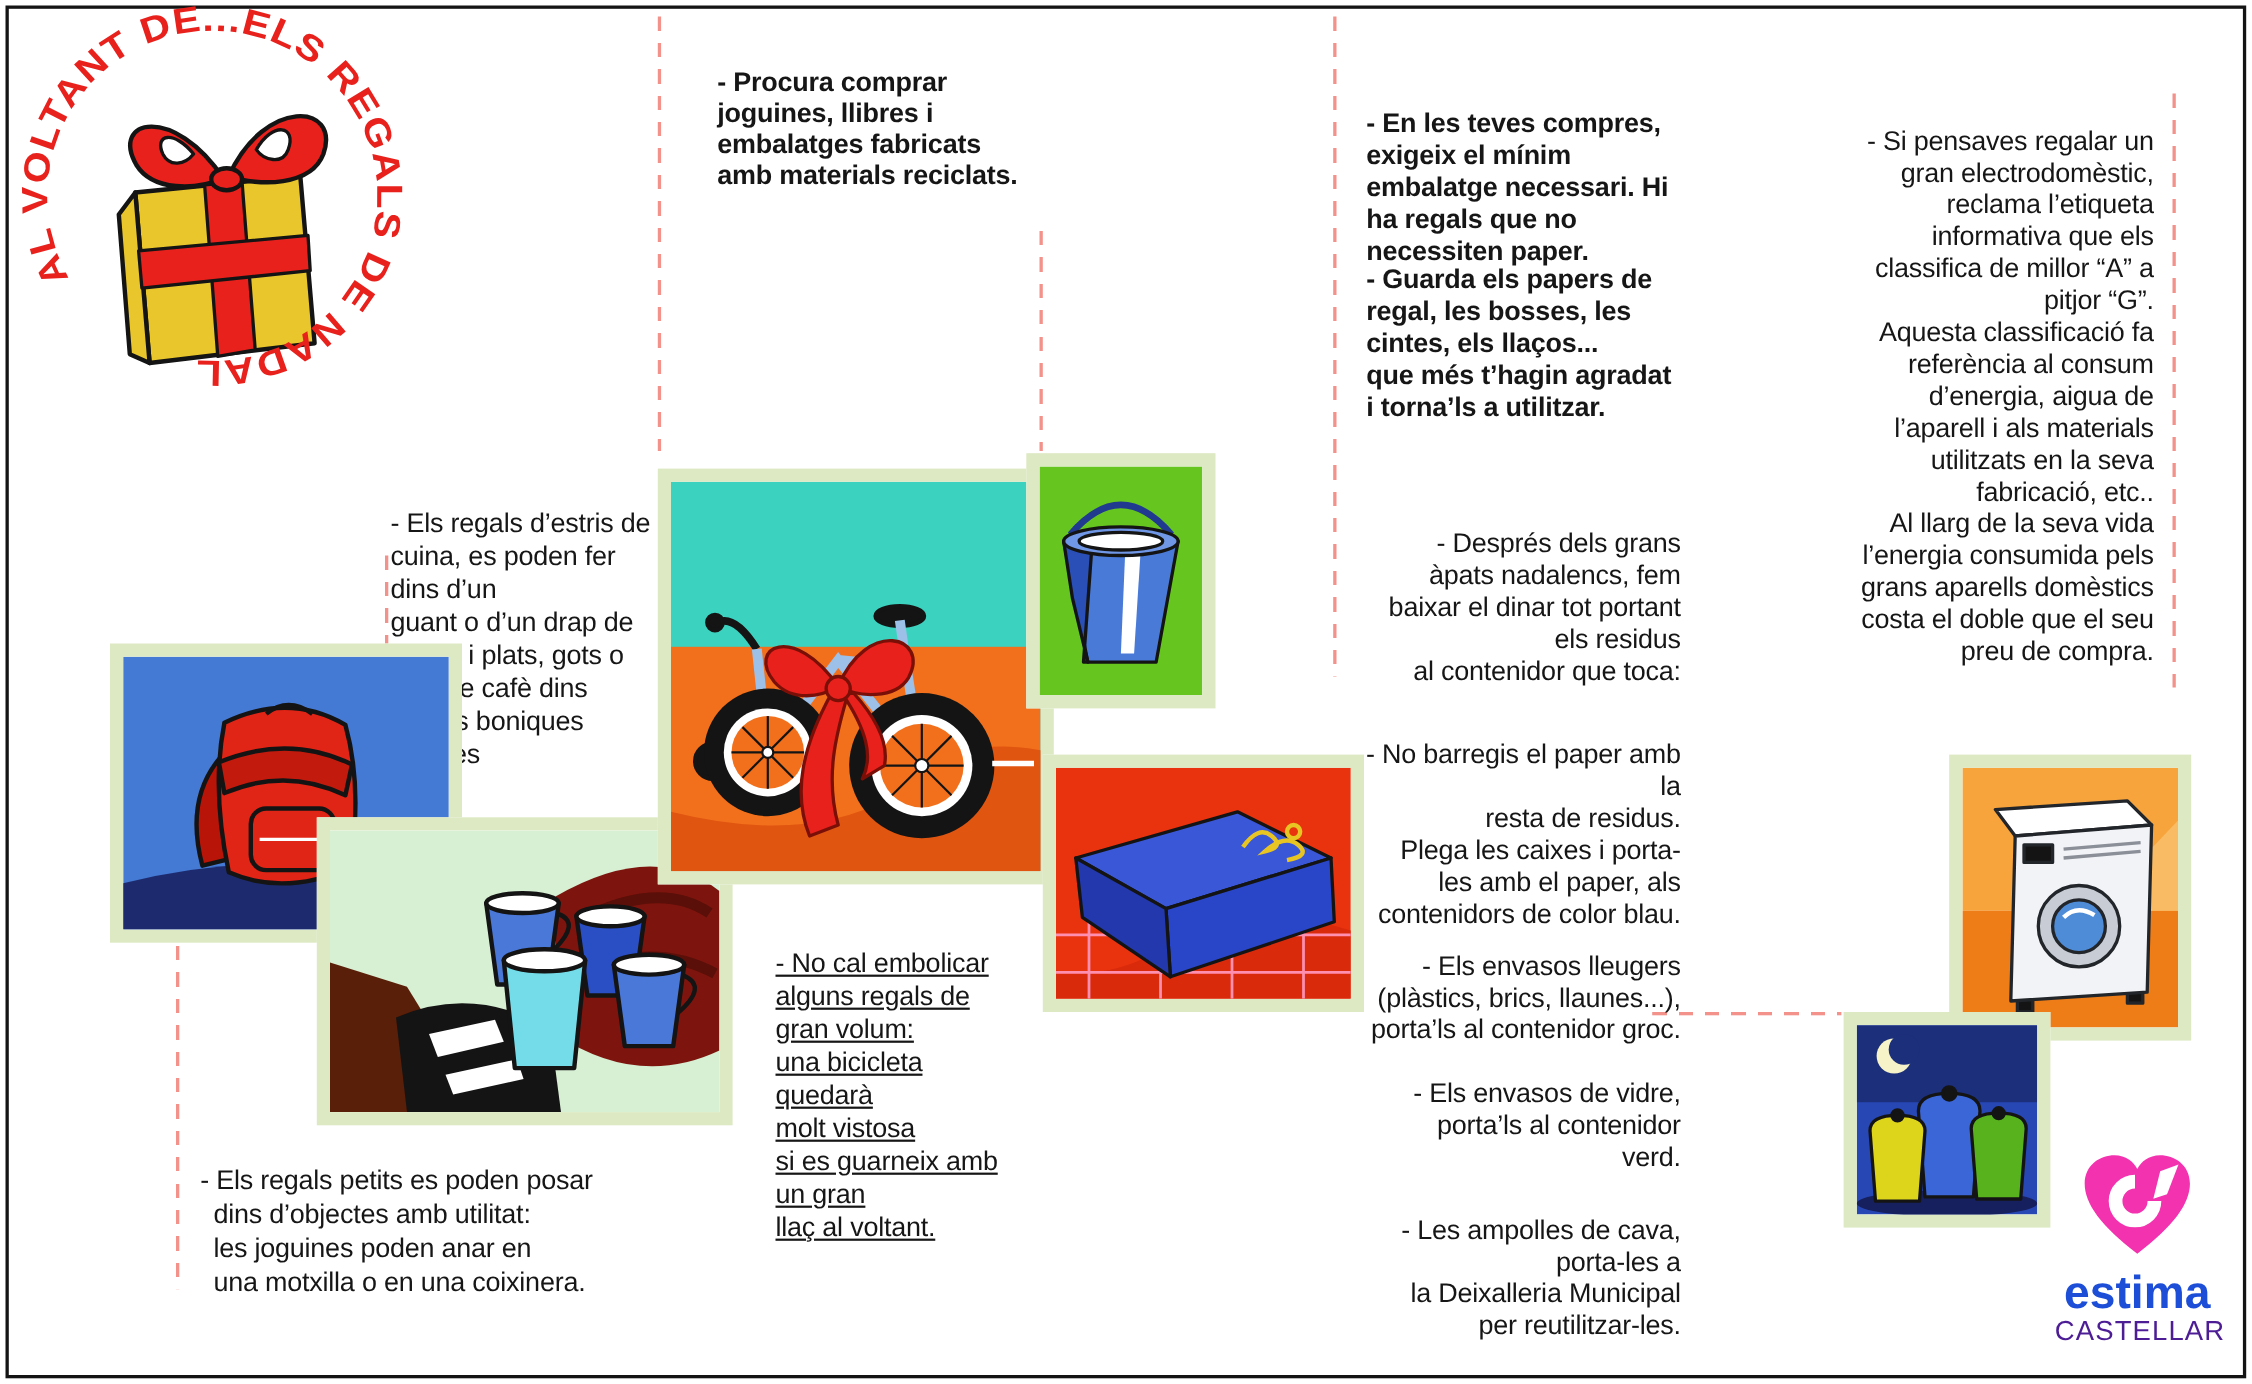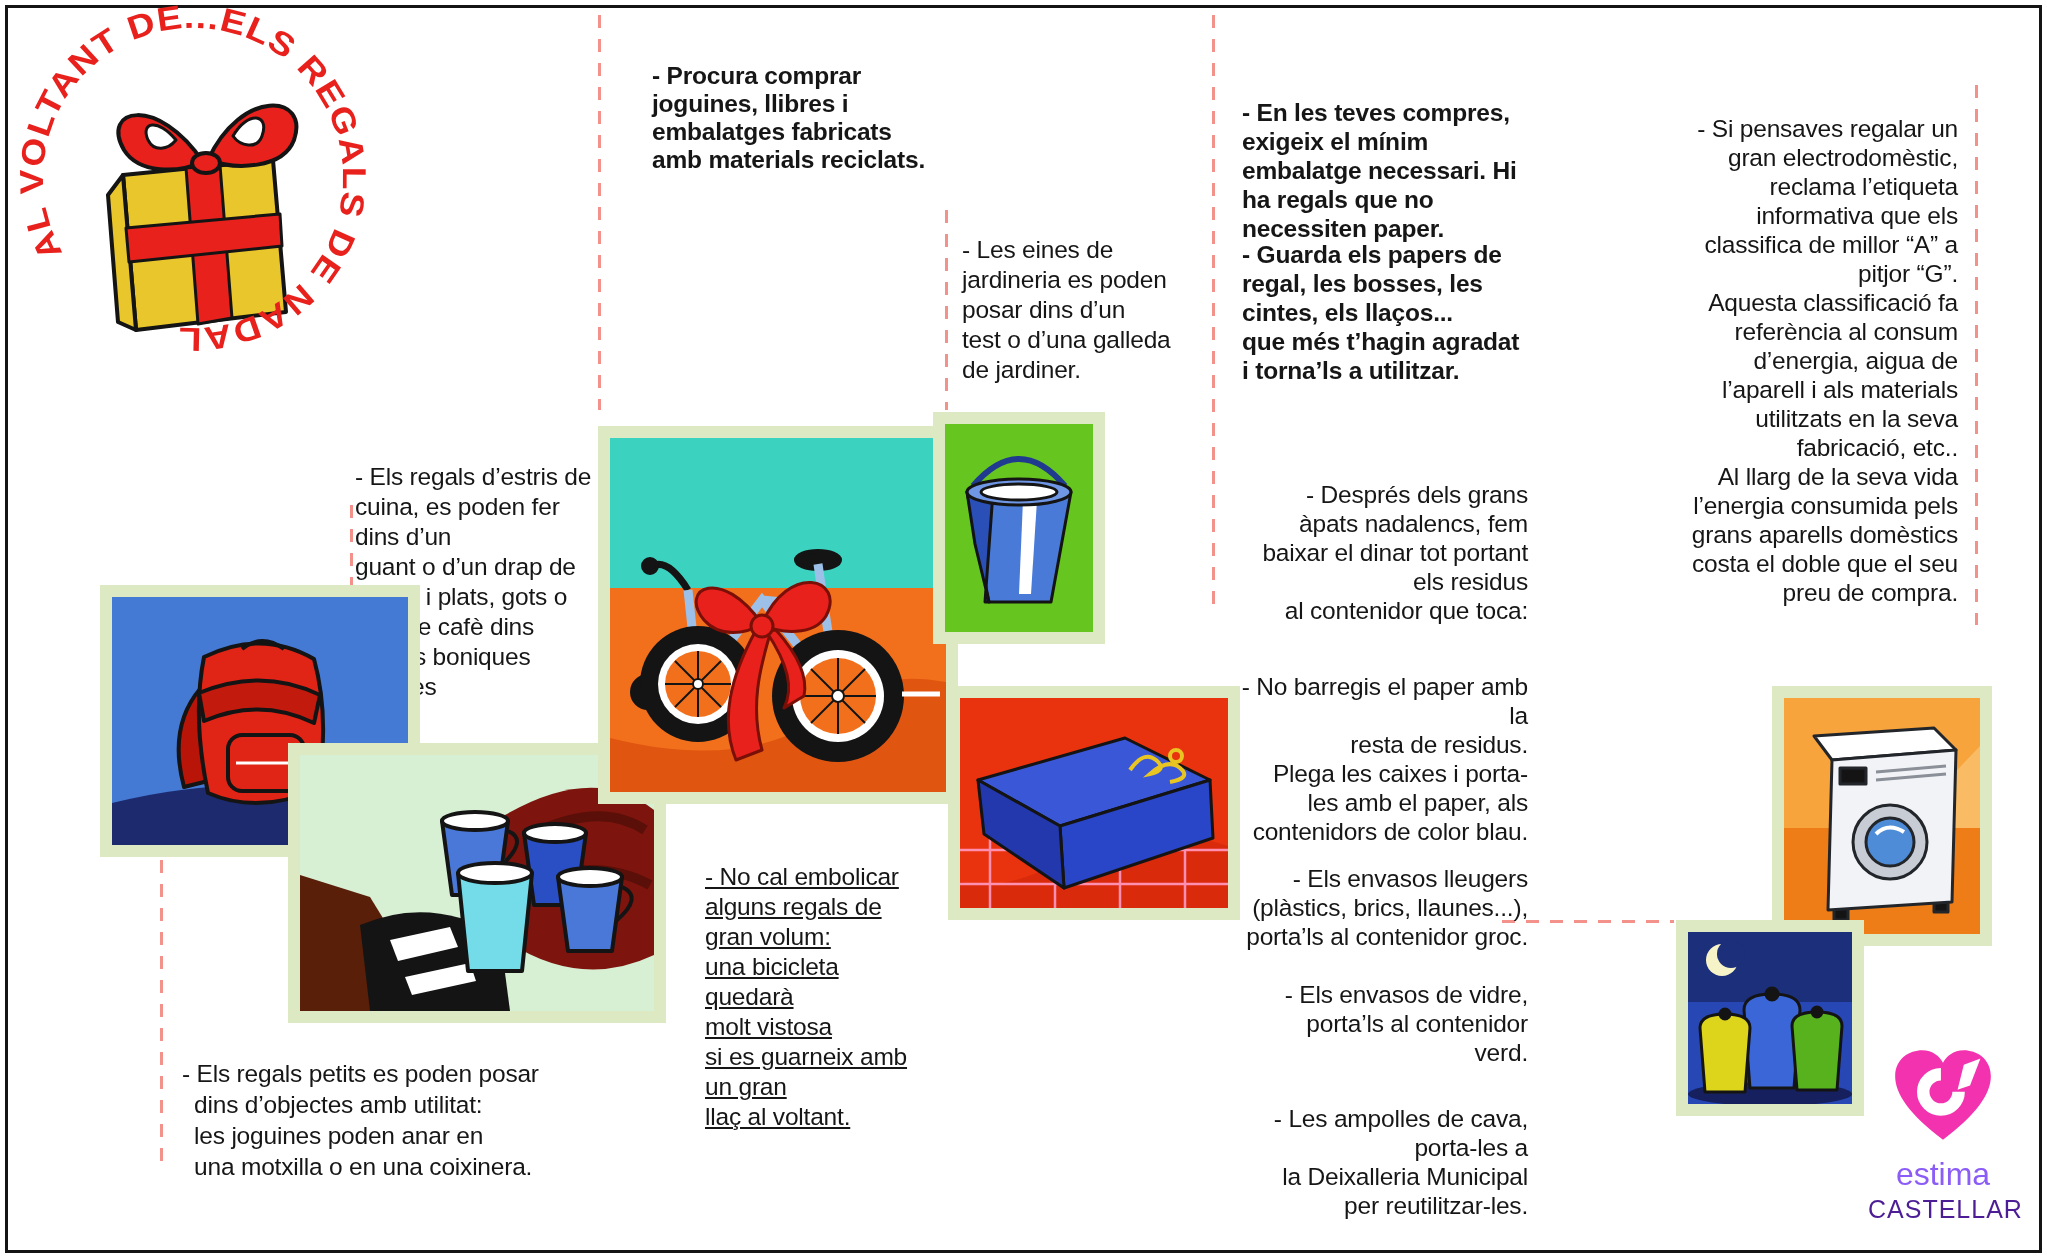--- a/index.html
+++ b/index.html
@@ -46,21 +46,21 @@
   #pic-bucket{left:933px;top:412px;width:172px;height:232px;}
   #pic-box{left:948px;top:686px;width:292px;height:234px;}
   #pic-washer{left:1772px;top:686px;width:220px;height:260px;}
   #pic-bins{left:1676px;top:920px;width:188px;height:196px;}
   
   #title-circle{position:absolute;left:8px;top:0px;width:372px;height:360px;}
   #title-circle text{font-family:"Liberation Sans",sans-serif;font-weight:bold;
        font-size:33px;letter-spacing:1px;fill:#e8211d;}
   
   #logo{position:absolute;left:1868px;top:1048px;width:150px;text-align:center;}
-  #logo-name{font-size:32px;font-weight:normal;color:#8b5cf6;line-height:44px;margin-top:4px;}
+  #logo-name{font-size:42px;font-weight:bold;color:#1d4ed8;line-height:44px;margin-top:4px;}
   #logo-sub{font-size:25px;color:#4c1d95;letter-spacing:1px;line-height:26px;}
 </style>
 </head>
 <body>
 
 <div class="page">
   <div class="frame"></div>
 
   <div class="vdash" id="dash1"></div>
   <div class="vdash" id="dash2"></div>
@@ -88,25 +88,20 @@
     </g>
     <text textLength="800" lengthAdjust="spacingAndGlyphs">
       <textPath href="#titlePath">AL VOLTANT DE...ELS REGALS DE NADAL</textPath>
     </text>
   </svg>
 
   <div class="tip bold" id="tip-comprar">- Procura comprar
 joguines, llibres i
 embalatges fabricats
 amb materials reciclats.</div>
-  <div class="tip" id="tip-eines">- Les eines de
-jardineria es poden
-posar dins d’un
-test o d’una galleda
-de jardiner.</div>
   <div class="tip bold" id="tip-compres">- En les teves compres,
 exigeix el mínim
 embalatge necessari. Hi
 ha regals que no
 necessiten paper.</div>
   <div class="tip bold" id="tip-guarda">- Guarda els papers de
 regal, les bosses, les
 cintes, els llaços...
 que més t’hagin agradat
 i torna’ls a utilitzar.</div>

